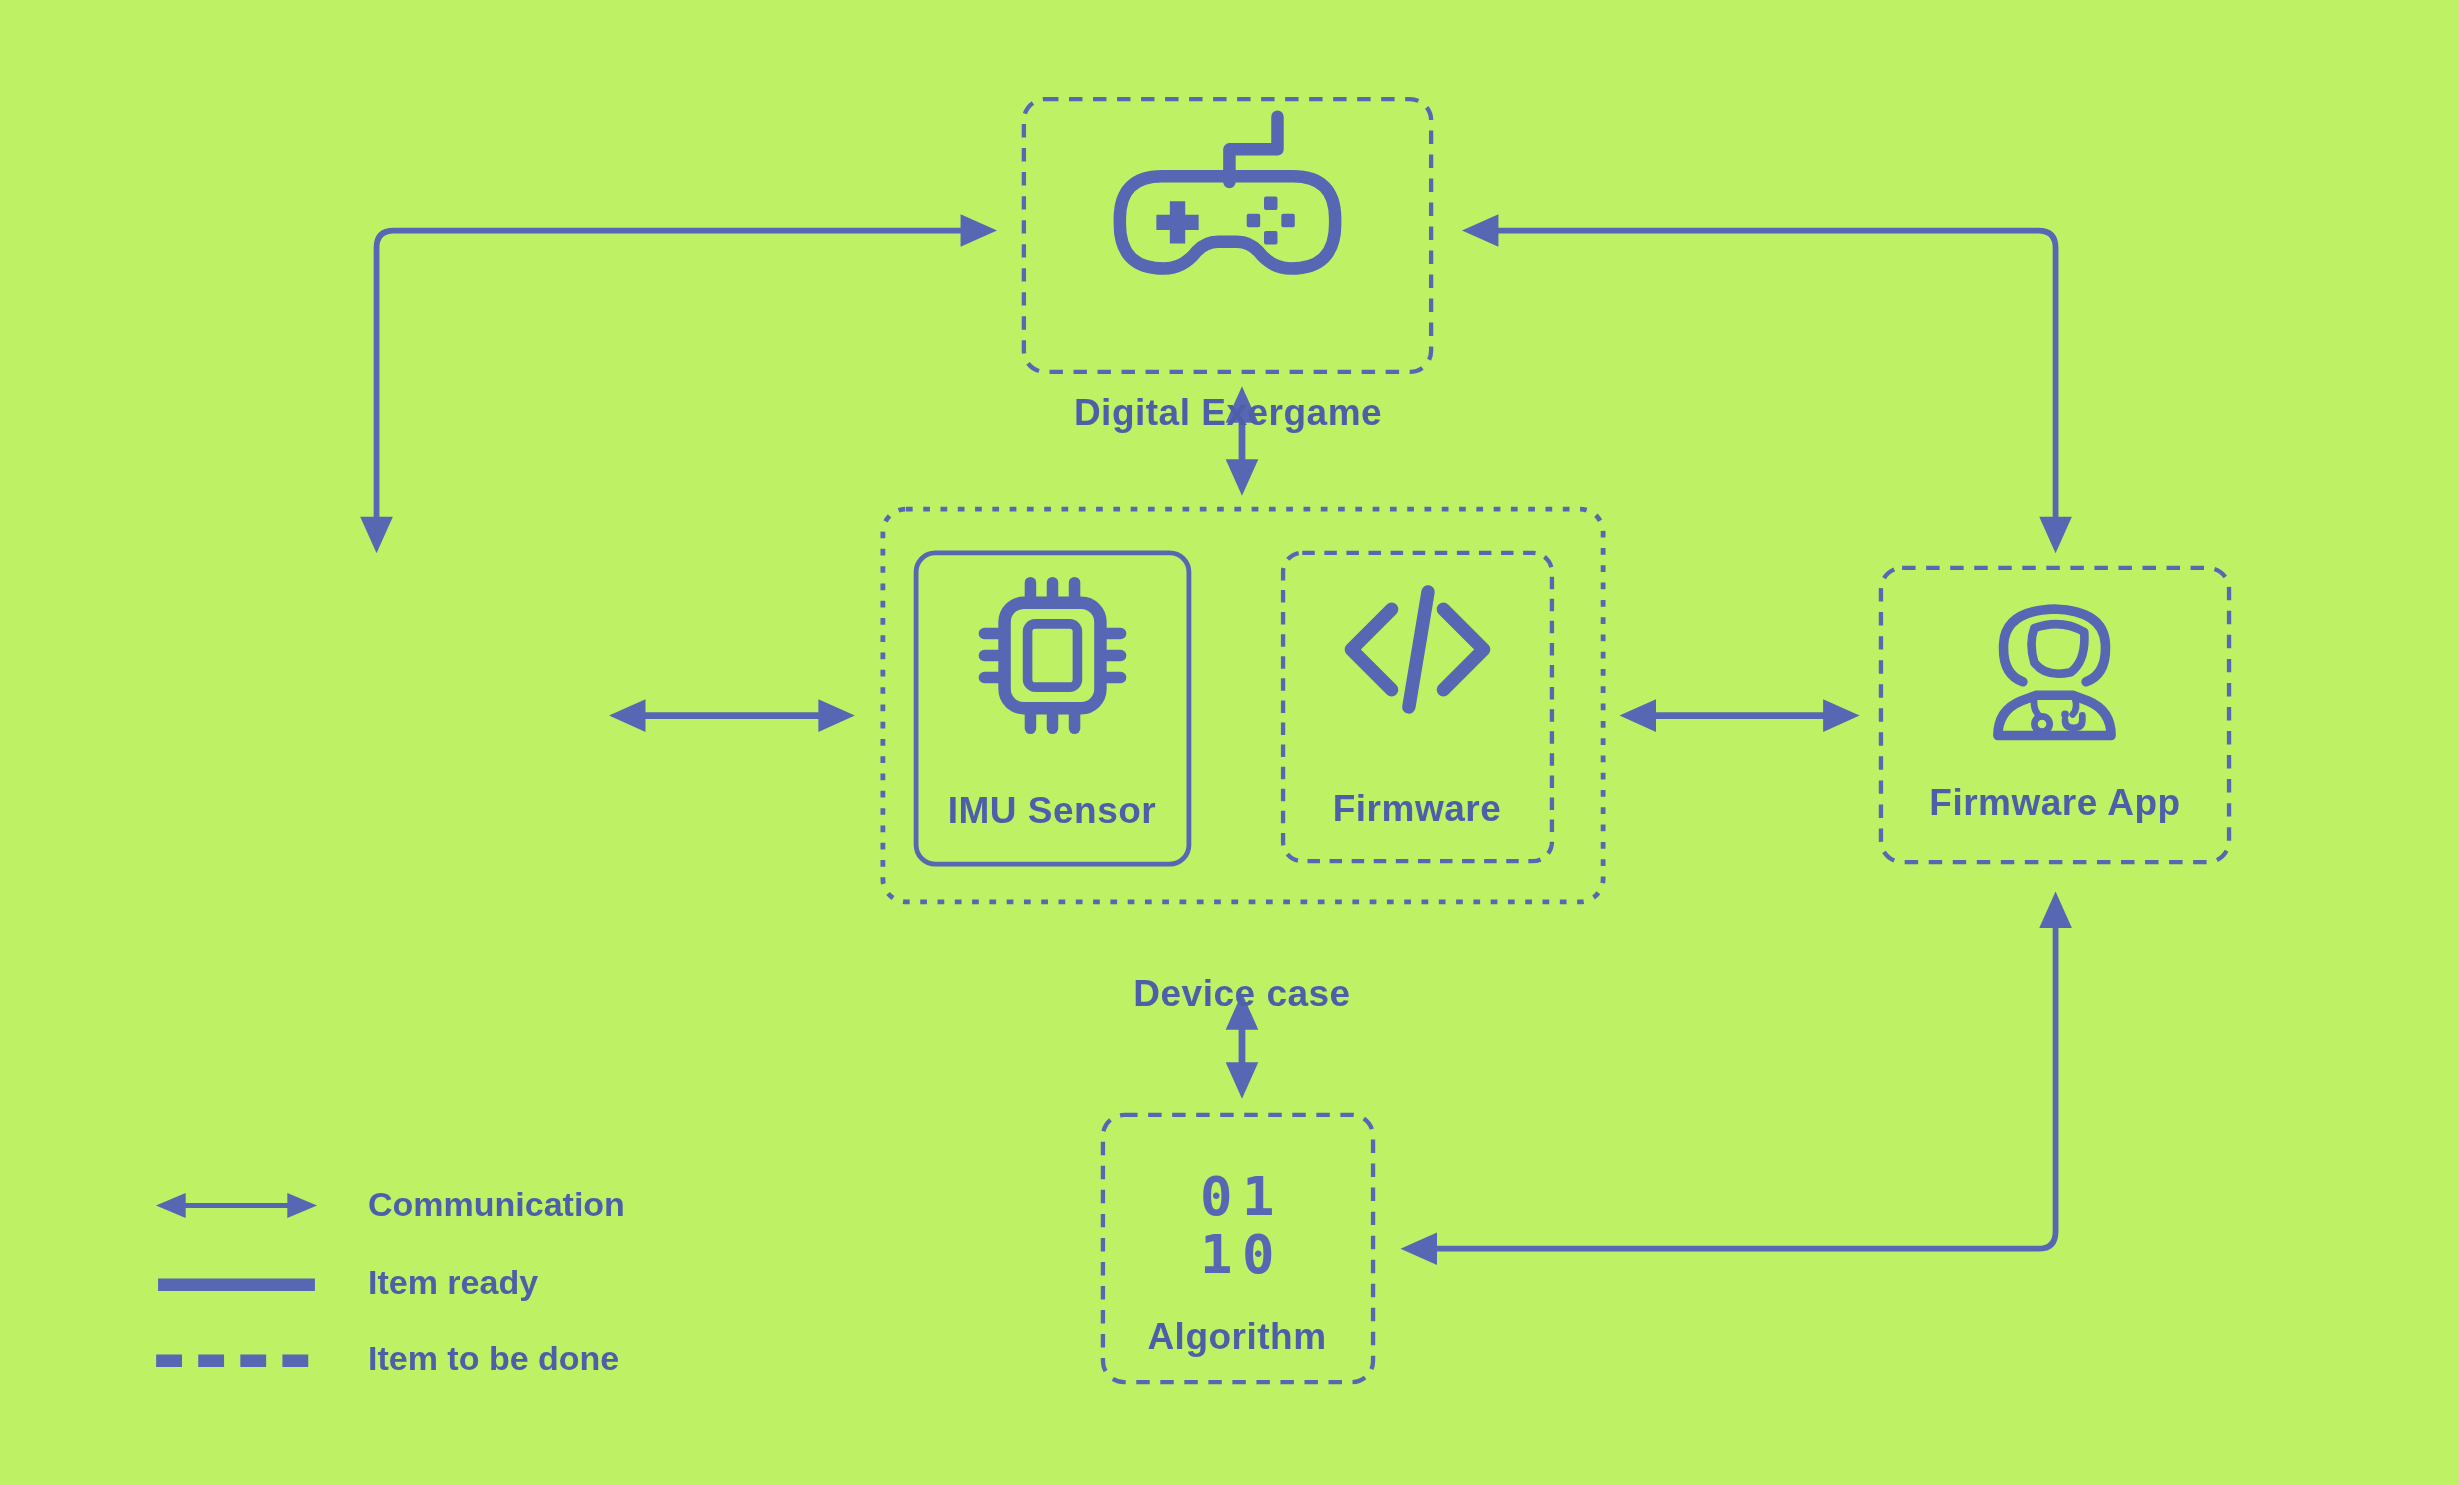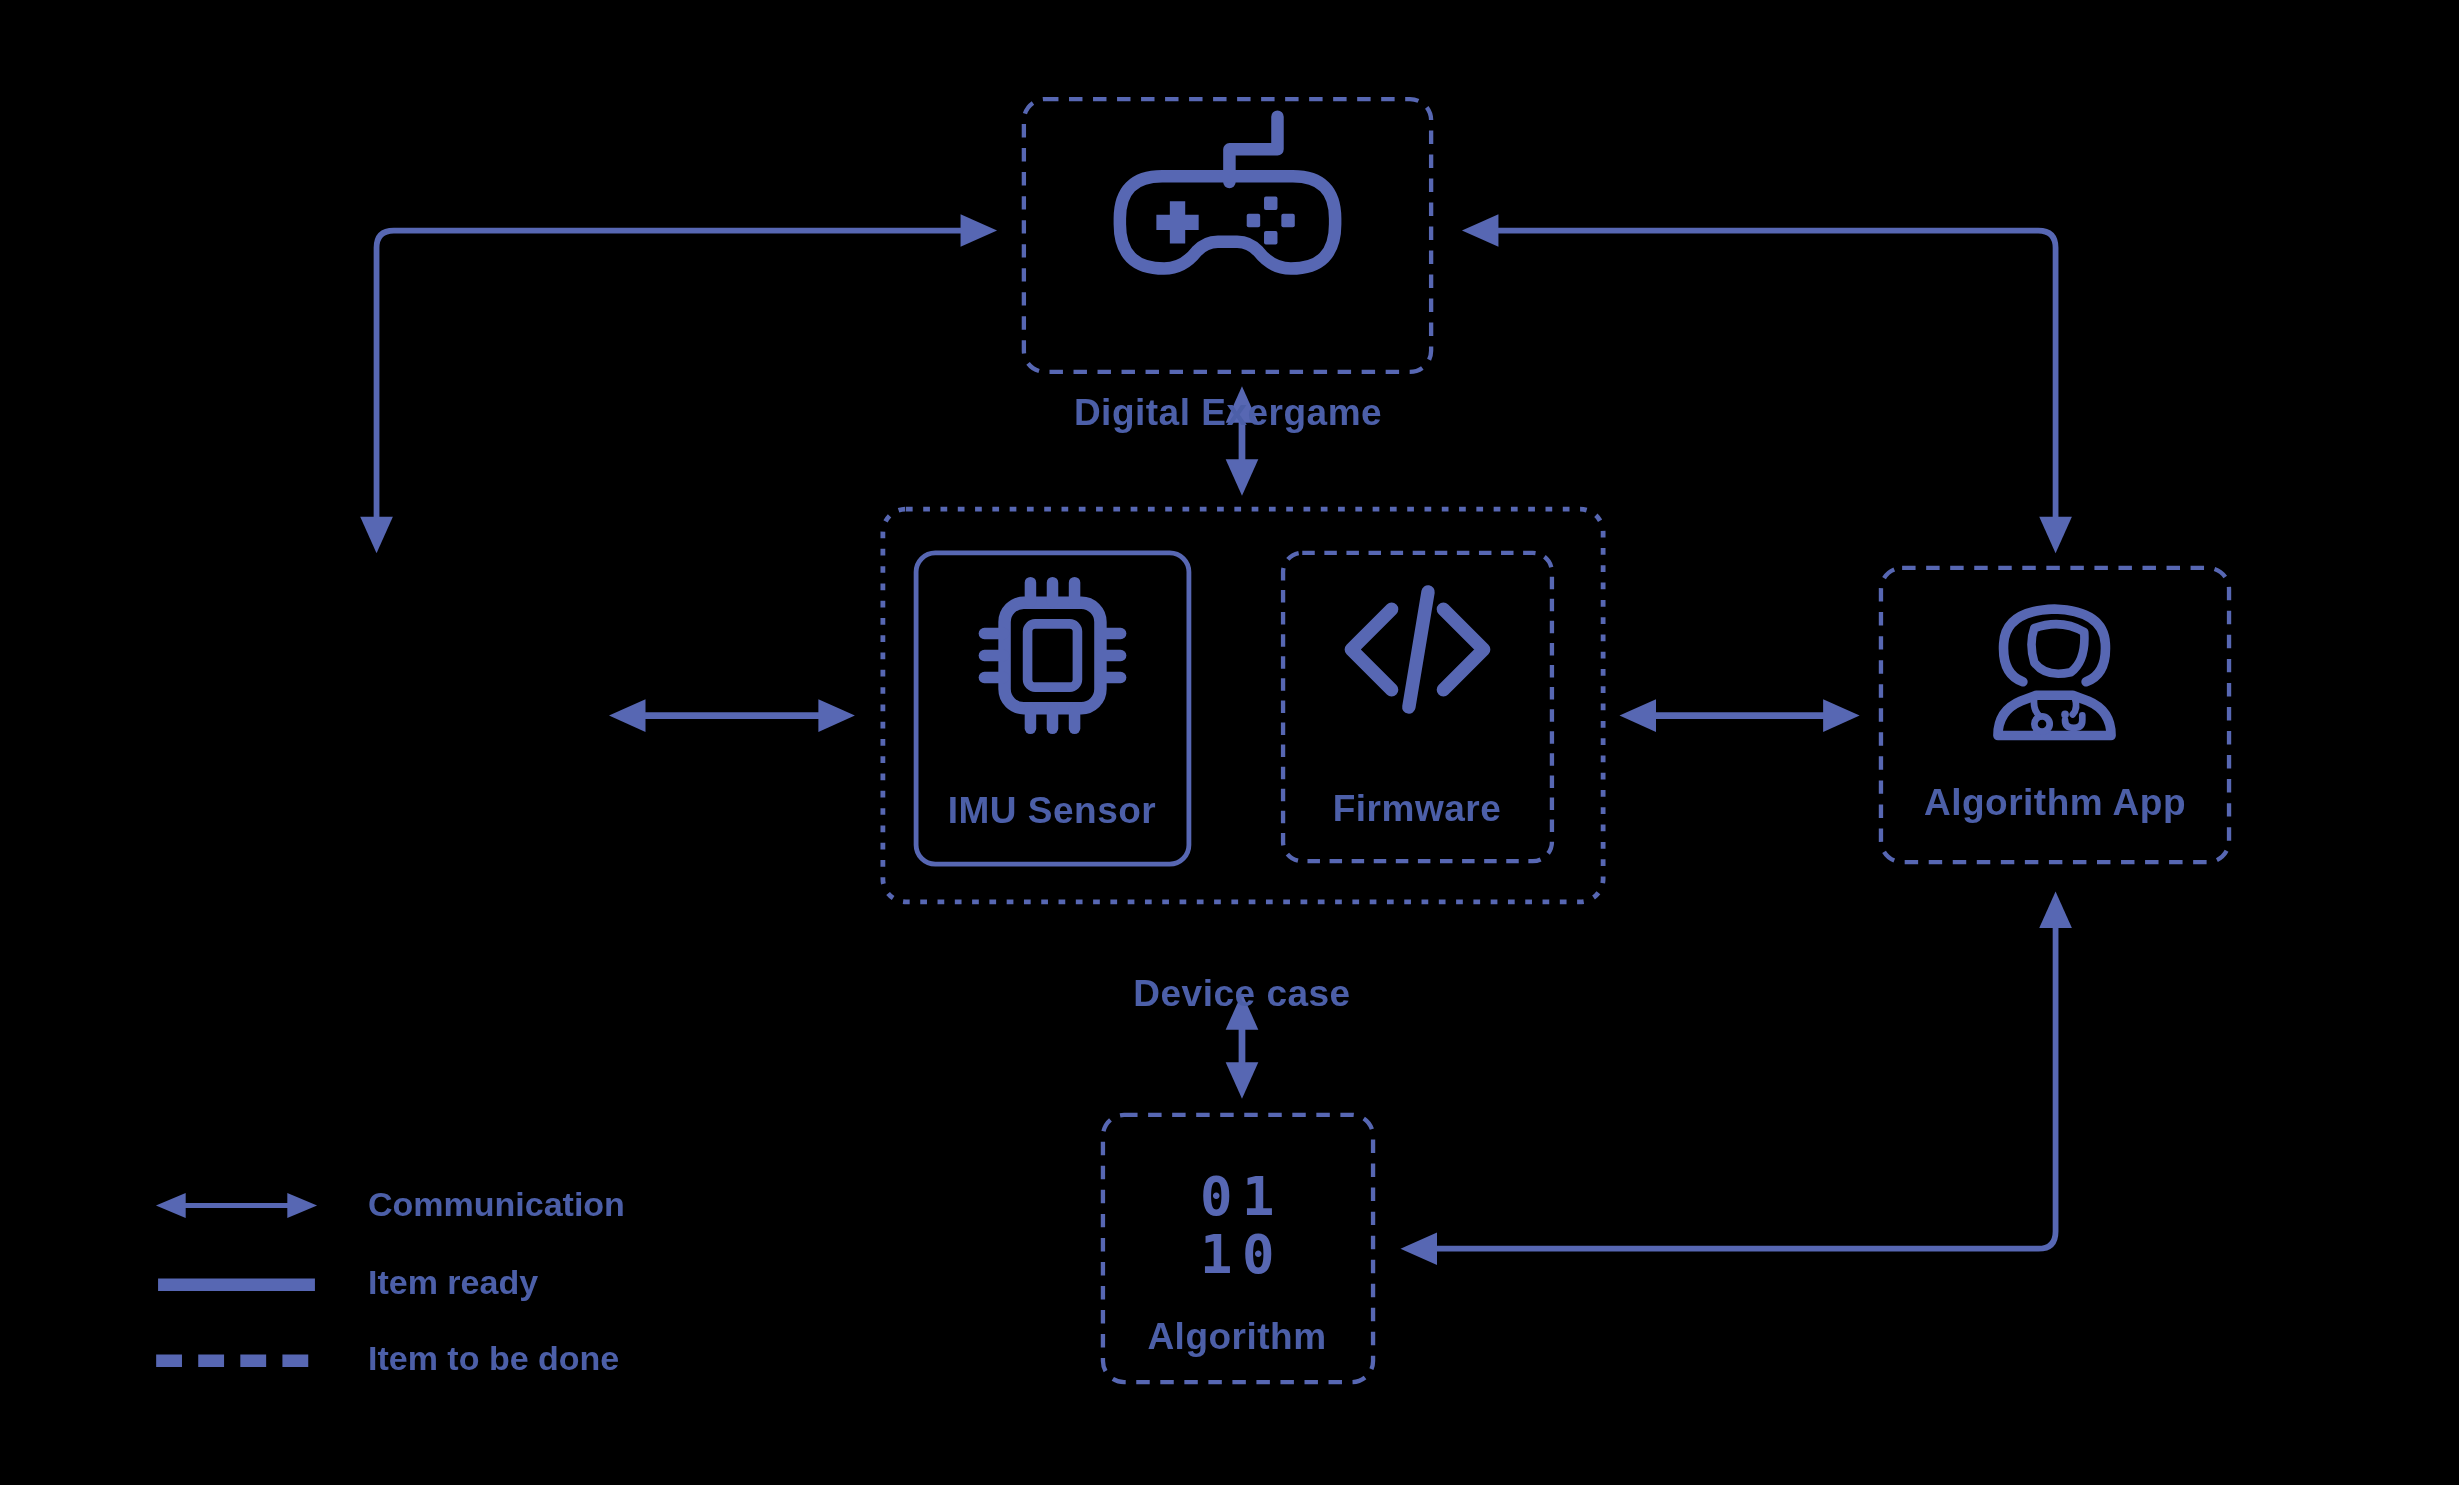--- a/index.html
+++ b/index.html
@@ -1,19 +1,19 @@
 <!DOCTYPE html>
 <html><head>
 <meta charset="utf-8">
 <style>
   html,body{margin:0;padding:0;background:#ffffff;}
   .canvas{
     position:relative;
     width:2459px;height:1485px;
-    background:#000000;
+    background:#bef264;
     font-family:"Liberation Sans", sans-serif;
     overflow:hidden;
   }
   .layer{position:absolute;left:0;top:0;}
   .node{position:absolute;}
   .node svg.box{position:absolute;left:0;top:0;}
   .icon{position:absolute;}
   .node-label{
     position:absolute;
     transform:translateX(-50%);
@@ -163,21 +163,21 @@
     <svg class="icon" style="left:95px;top:19px;" width="163" height="163" viewBox="0 0 170 170">
       <path class="stroke" stroke-width="10" stroke-linecap="round" d="M 52 102 Q 30 94 32 62 Q 34 28 85 26 Q 136 28 138 62 Q 140 94 118 102"></path>
       <path class="stroke" stroke-width="9" stroke-linejoin="round" d="M 64 46 Q 92 36 116 50 Q 118 80 102 92 Q 76 98 64 82 Q 58 62 64 46 Z"></path>
       <path class="stroke" stroke-width="10" stroke-linejoin="round" d="M 26 158 Q 26 132 50 122 L 66 116 L 104 116 L 120 122 Q 144 132 144 158 Z"></path>
       <path class="stroke" stroke-width="7" stroke-linecap="round" d="M 64 118 Q 62 132 70 138"></path>
       <circle class="stroke" stroke-width="7" cx="72" cy="146" r="8"></circle>
       <path class="stroke" stroke-width="7" stroke-linecap="round" d="M 106 118 Q 110 130 104 136"></path>
       <path class="stroke" stroke-width="7" stroke-linecap="round" d="M 96 142 q 0 8 9 8 q 9 0 9 -8 l 0 -5"></path>
       <circle class="fillc" cx="96" cy="136" r="4"></circle>
     </svg>
-    <div class="node-label" style="left:177px;top:217px;">Algorithm App</div>
+    <div class="node-label" style="left:177px;top:217px;">Firmware App</div>
   </div>
 
   <div class="node" style="left:1100px;top:1112px;width:276px;height:273px;">
     <svg class="box" width="276" height="273" viewBox="0 0 287 284">
       <rect class="stroke" x="3" y="3" width="281" height="278" rx="22" stroke-width="4.5" stroke-dasharray="14 11"></rect>
     </svg>
     <div class="binary-icon" style="left:142px;top:56px;">
       <div>01</div>
       <div>10</div>
     </div>

